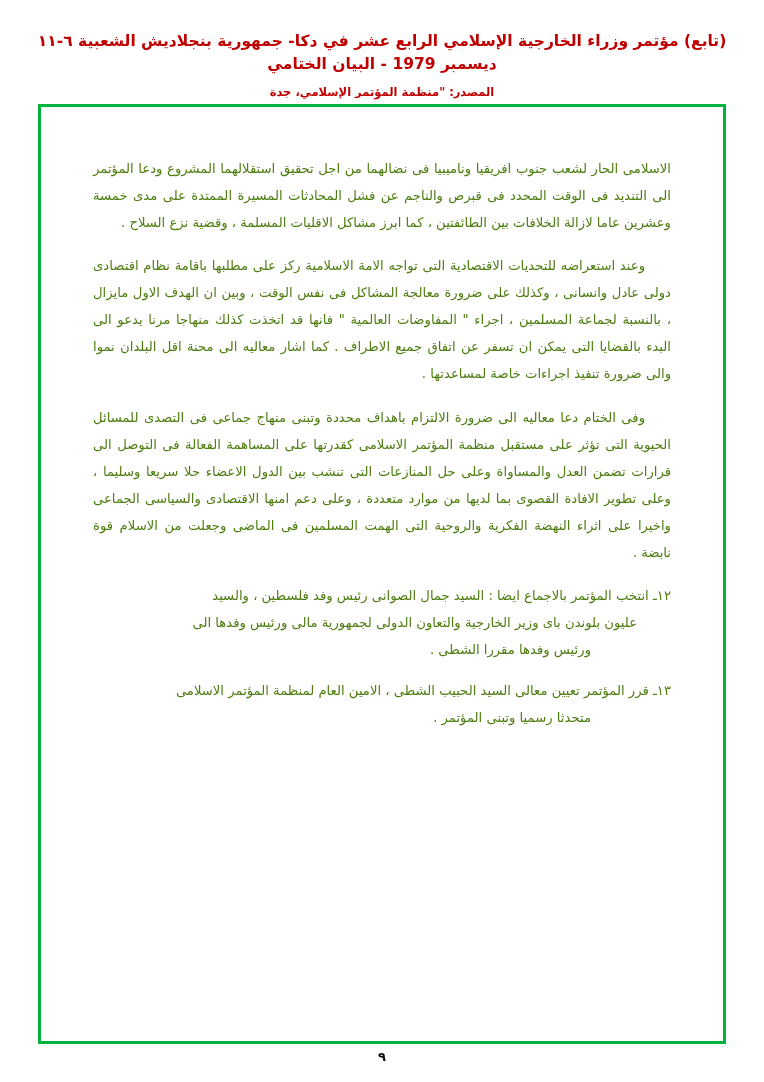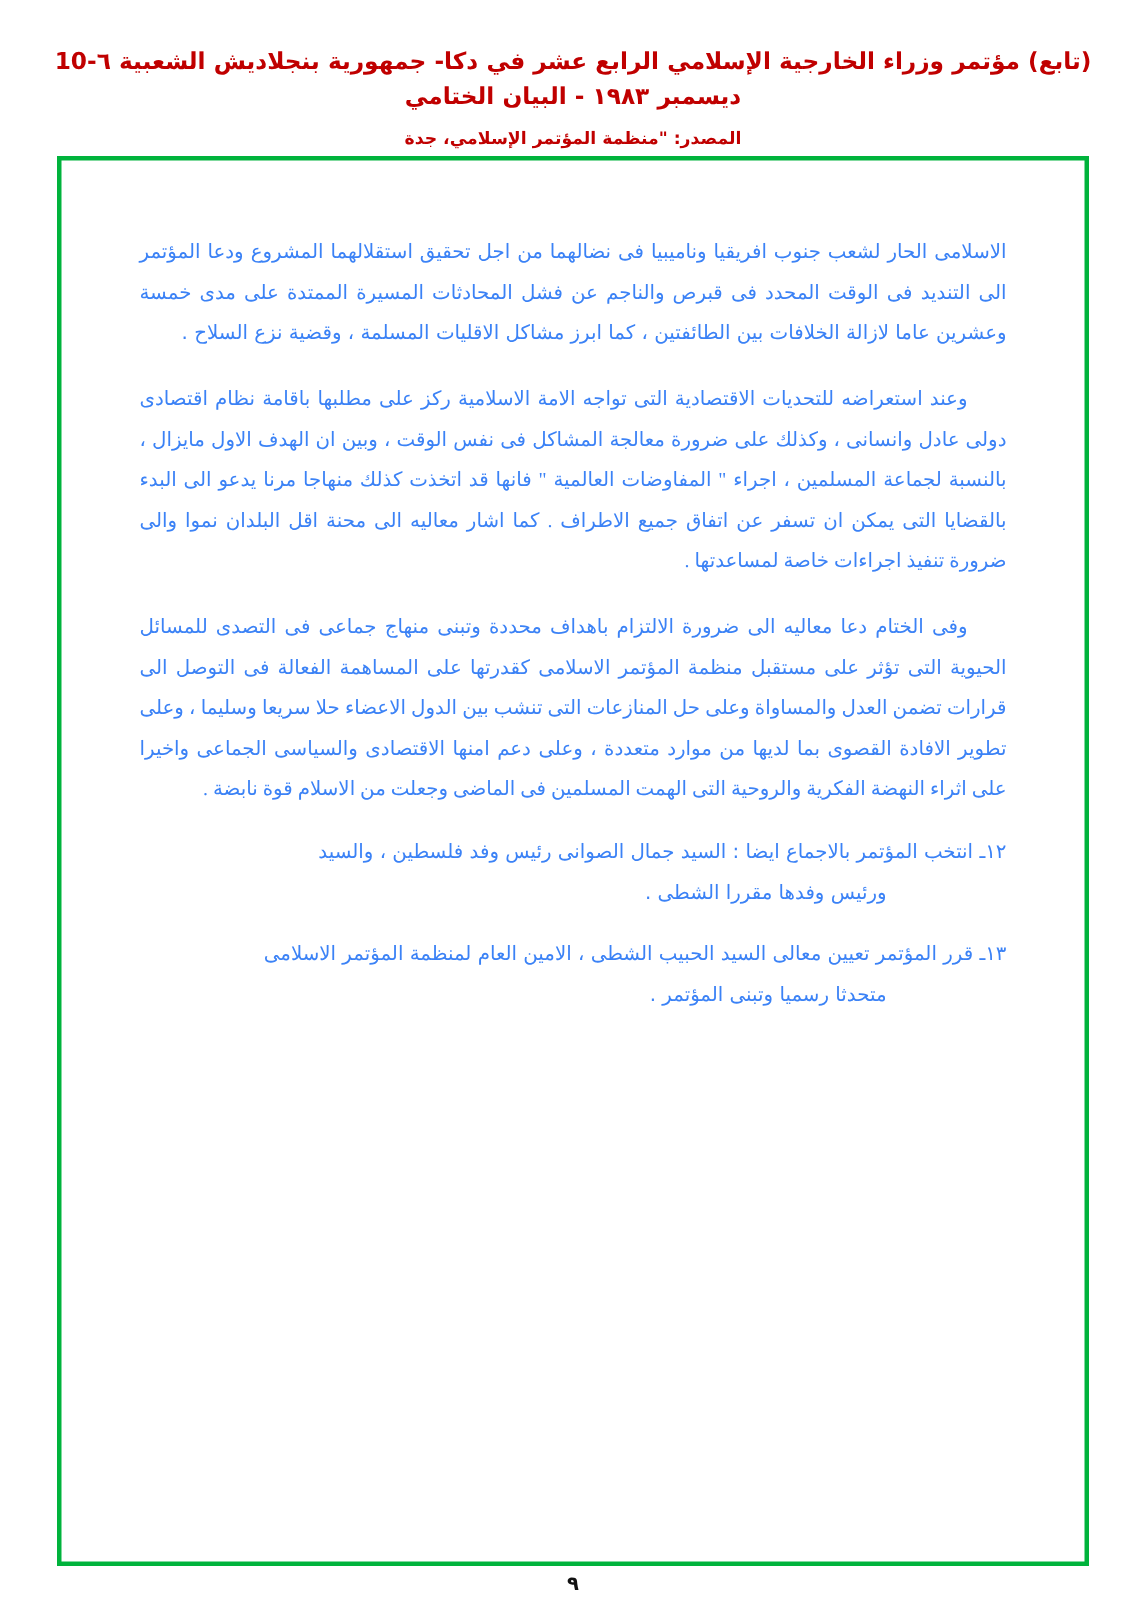--- a/index.html
+++ b/index.html
@@ -60,21 +60,21 @@
   .body-text {
     position: absolute;
     left: 0;
     top: 0;
     right: 0;
     bottom: 0;
     padding: 48px 52px 20px 52px;
     box-sizing: border-box;
     direction: rtl;
     text-align: justify;
-    color: #3b82f6;
+    color: #4d7c0f;
     font-family: "DejaVu Sans", sans-serif;
     font-size: 13.2px;
     line-height: 2.05;
     
     letter-spacing: 0.2px;
   }
 
   .para {
     margin: 0 0 16px 0;
     text-align: justify;
@@ -89,21 +89,20 @@
   .numbered .cont {
     display: block;
     padding-right: 34px;
   }
   .numbered .cont2 {
     display: block;
     padding-right: 80px;
   }
   .spaced {
     margin-top: 8px;
-    font-family: Liberation Serif, serif;
   }
 
   
   .footer {
     position: absolute;
     left: 0;
     right: 0;
     bottom: 18px;
     text-align: center;
     color: #111111;
@@ -112,36 +111,37 @@
     font-weight: bold;
     direction: rtl;
   }
 </style>
 </head>
 <body>
 
 <div class="page">
 
   <div class="header">
-    <div class="header-title">(تابع) مؤتمر وزراء الخارجية الإسلامي الرابع عشر في دكا- جمهورية بنجلاديش الشعبية ٦-10 ديسمبر ١٩٨٣ - البيان الختامي</div>
+    <div class="header-title">(تابع) مؤتمر وزراء الخارجية الإسلامي الرابع عشر في دكا- جمهورية بنجلاديش الشعبية ٦-١١ ديسمبر 1979 - البيان الختامي</div>
     <div class="header-source">المصدر: "منظمة المؤتمر الإسلامي، جدة</div>
   </div>
 
   <div class="frame">
     <div class="body-text">
 
       <p class="para">الاسلامى الحار لشعب جنوب افريقيا وناميبيا فى نضالهما من اجل تحقيق استقلالهما المشروع ودعا المؤتمر الى التنديد فى الوقت المحدد فى قبرص والناجم عن فشل المحادثات المسيرة الممتدة على مدى خمسة وعشرين عاما لازالة الخلافات بين الطائفتين ، كما ابرز مشاكل الاقليات المسلمة ، وقضية نزع السلاح .</p>
 
       <p class="para indent spaced">وعند استعراضه للتحديات الاقتصادية التى تواجه الامة الاسلامية ركز على مطلبها باقامة نظام اقتصادى دولى عادل وانسانى ، وكذلك على ضرورة معالجة المشاكل فى نفس الوقت ، وبين ان الهدف الاول مايزال ، بالنسبة لجماعة المسلمين ، اجراء " المفاوضات العالمية " فانها قد اتخذت كذلك منهاجا مرنا يدعو الى البدء بالقضايا التى يمكن ان تسفر عن اتفاق جميع الاطراف . كما اشار معاليه الى محنة اقل البلدان نموا والى ضرورة تنفيذ اجراءات خاصة لمساعدتها .</p>
 
       <p class="para indent spaced">وفى الختام دعا معاليه الى ضرورة الالتزام باهداف محددة وتبنى منهاج جماعى فى التصدى للمسائل الحيوية التى تؤثر على مستقبل منظمة المؤتمر الاسلامى كقدرتها على المساهمة الفعالة فى التوصل الى قرارات تضمن العدل والمساواة وعلى حل المنازعات التى تنشب بين الدول الاعضاء حلا سريعا وسليما ، وعلى تطوير الافادة القصوى بما لديها من موارد متعددة ، وعلى دعم امنها الاقتصادى والسياسى الجماعى واخيرا على اثراء النهضة الفكرية والروحية التى الهمت المسلمين فى الماضى وجعلت من الاسلام قوة نابضة .</p>
 
       <div class="numbered">
         <span>١٢ـ</span>
         <span>انتخب المؤتمر بالاجماع ايضا  :  السيد جمال الصوانى رئيس وفد فلسطين ، والسيد</span>
+        <span class="cont">عليون بلوندن باى وزير الخارجية والتعاون الدولى لجمهورية مالى ورئيس وفدها الى</span>
         <span class="cont2">ورئيس وفدها مقررا الشطى .</span>
       </div>
 
       <div class="numbered">
         <span>١٣ـ</span>
         <span>قرر المؤتمر تعيين معالى السيد الحبيب الشطى ، الامين العام لمنظمة المؤتمر الاسلامى</span>
         <span class="cont2">متحدثا رسميا وتبنى المؤتمر .</span>
       </div>
 
     </div>

